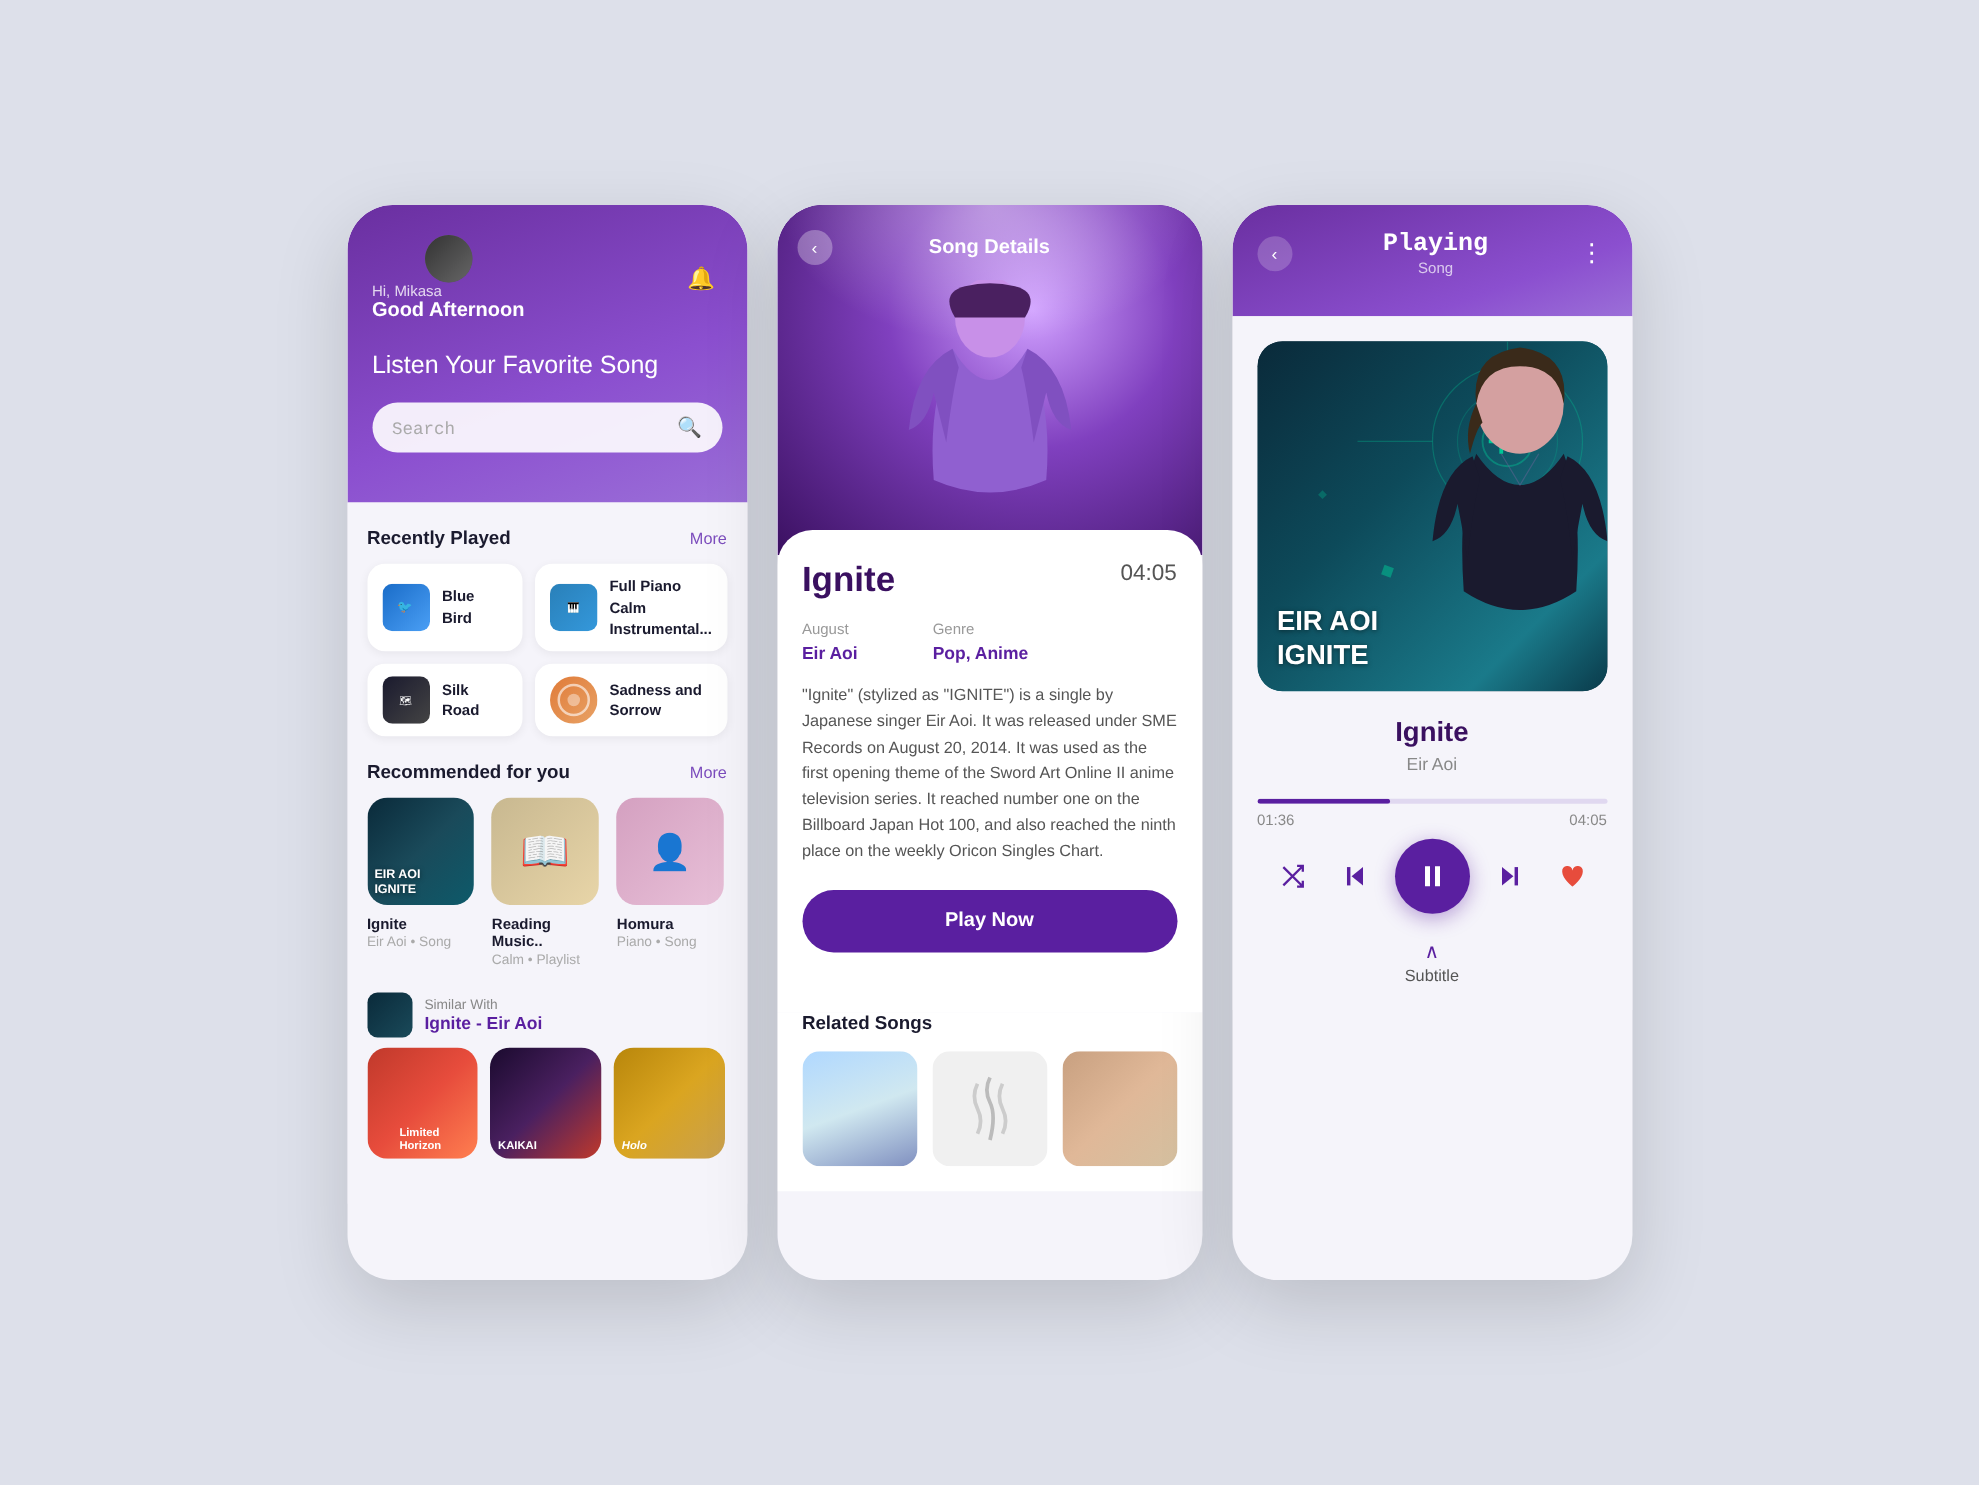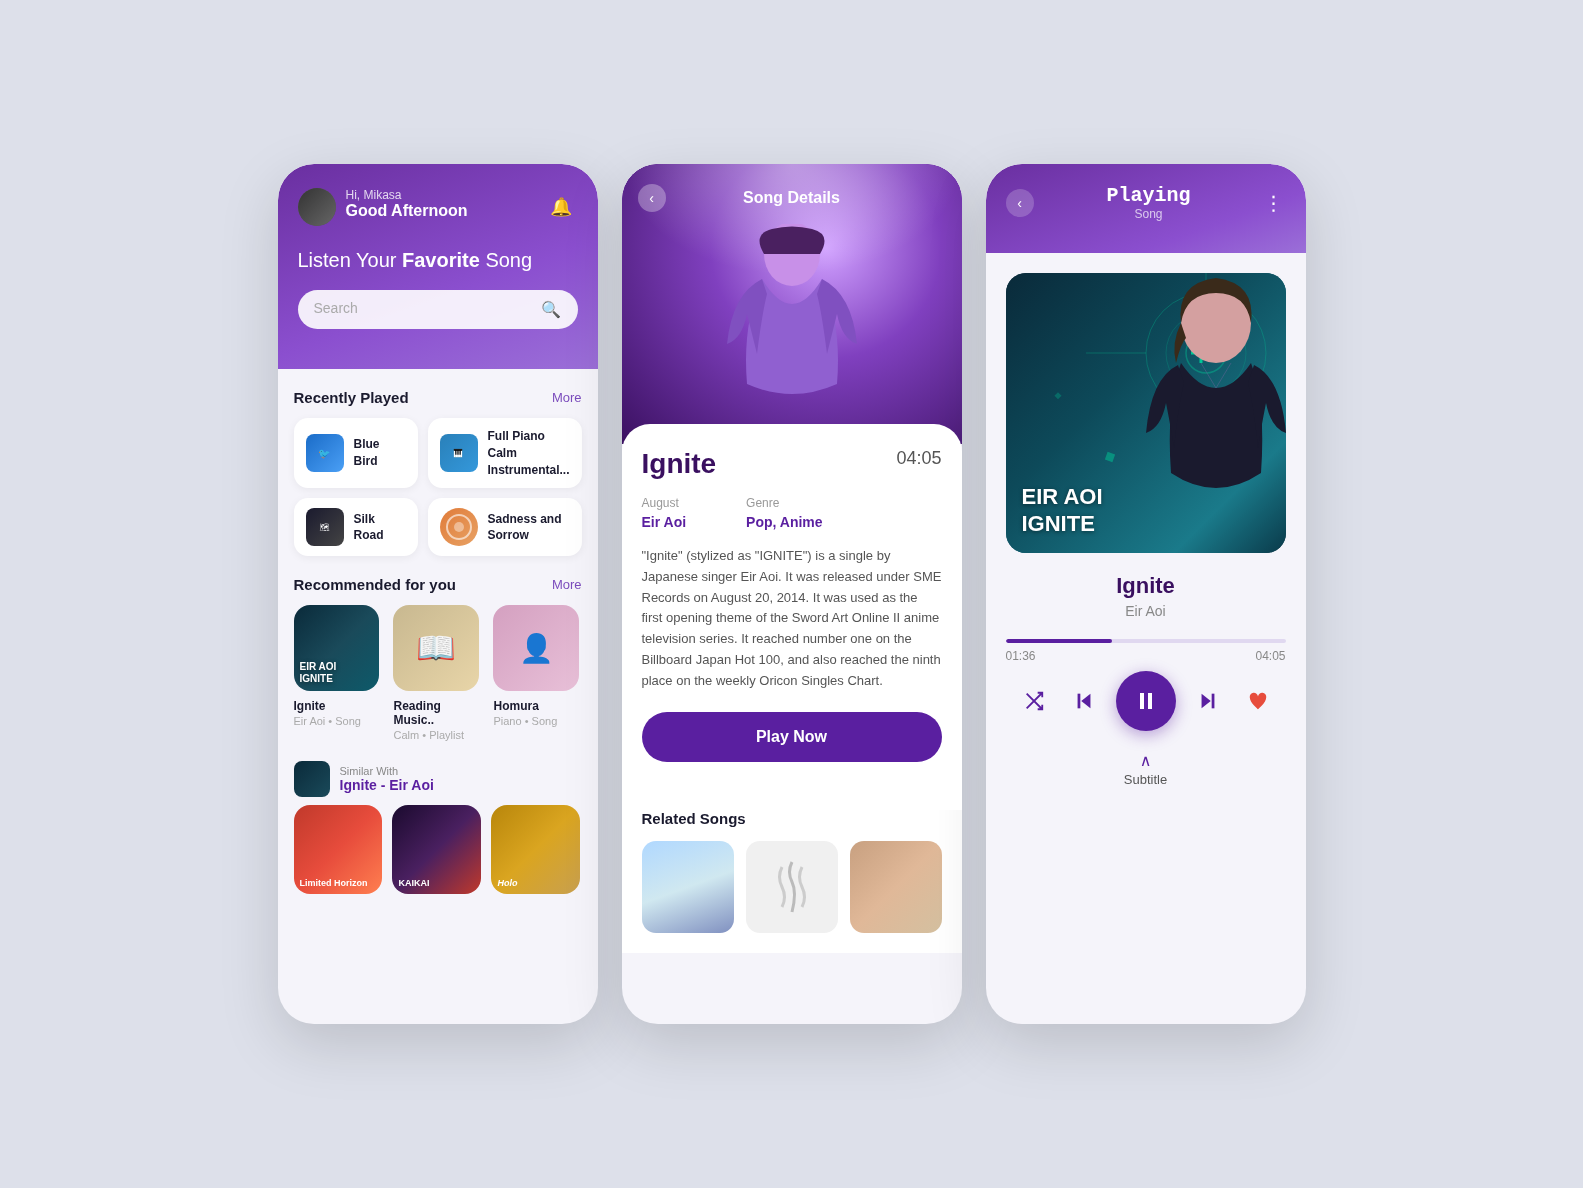--- a/index.html
+++ b/index.html
@@ -37,22 +37,22 @@
 
     .p1-top-row {
       display: flex;
       justify-content: space-between;
       align-items: center;
       margin-bottom: 20px;
     }
 
     .p1-user-info {
       display: flex;
-      align-items: flex-start;
-      gap: 10px;
+      align-items: center;
+      flex-direction: column;
     }
 
     .p1-avatar {
       width: 38px;
       height: 38px;
       border-radius: 50%;
       background: #555;
       overflow: hidden;
       display: flex;
       align-items: center;
@@ -89,30 +89,31 @@
 
     .p1-tagline {
       color: #fff;
       font-size: 20px;
       font-weight: 300;
       margin-bottom: 16px;
       line-height: 1.4;
     }
 
     .p1-tagline strong {
-      font-weight: 700;
+      font-weight: 400;
     }
 
     .p1-search {
       background: rgba(255,255,255,0.9);
       border-radius: 24px;
       padding: 10px 16px;
       display: flex;
-      align-items: flex-start;
+      align-items: flex-end;
       justify-content: space-between;
+      font-family: Liberation Mono, monospace;
     }
 
     .p1-search-text {
       color: #aaa;
       font-size: 14px;
     }
 
     .p1-search-icon {
       color: #888;
       font-size: 16px;
@@ -287,21 +288,21 @@
       overflow: hidden;
     }
 
     .similar-card {
       flex: 0 0 calc(33.33% - 7px);
       border-radius: 16px;
       overflow: hidden;
       aspect-ratio: 1;
     }
 
-    .sim1 { background: linear-gradient(135deg, #c0392b, #e74c3c, #ff7f50); }
+    .sim1 { background: linear-gradient(135deg, #c0392b, #e74c3c, #ff7f50); padding-left: 20px; }
     .sim2 { background: linear-gradient(135deg, #1a0a2e, #4a2060, #c0392b); }
     .sim3 { background: linear-gradient(135deg, #b8860b, #daa520, #c8a050); }
 
     
     .phone2 {
       width: 340px;
       min-height: 860px;
     }
 
     .phone2-hero {

